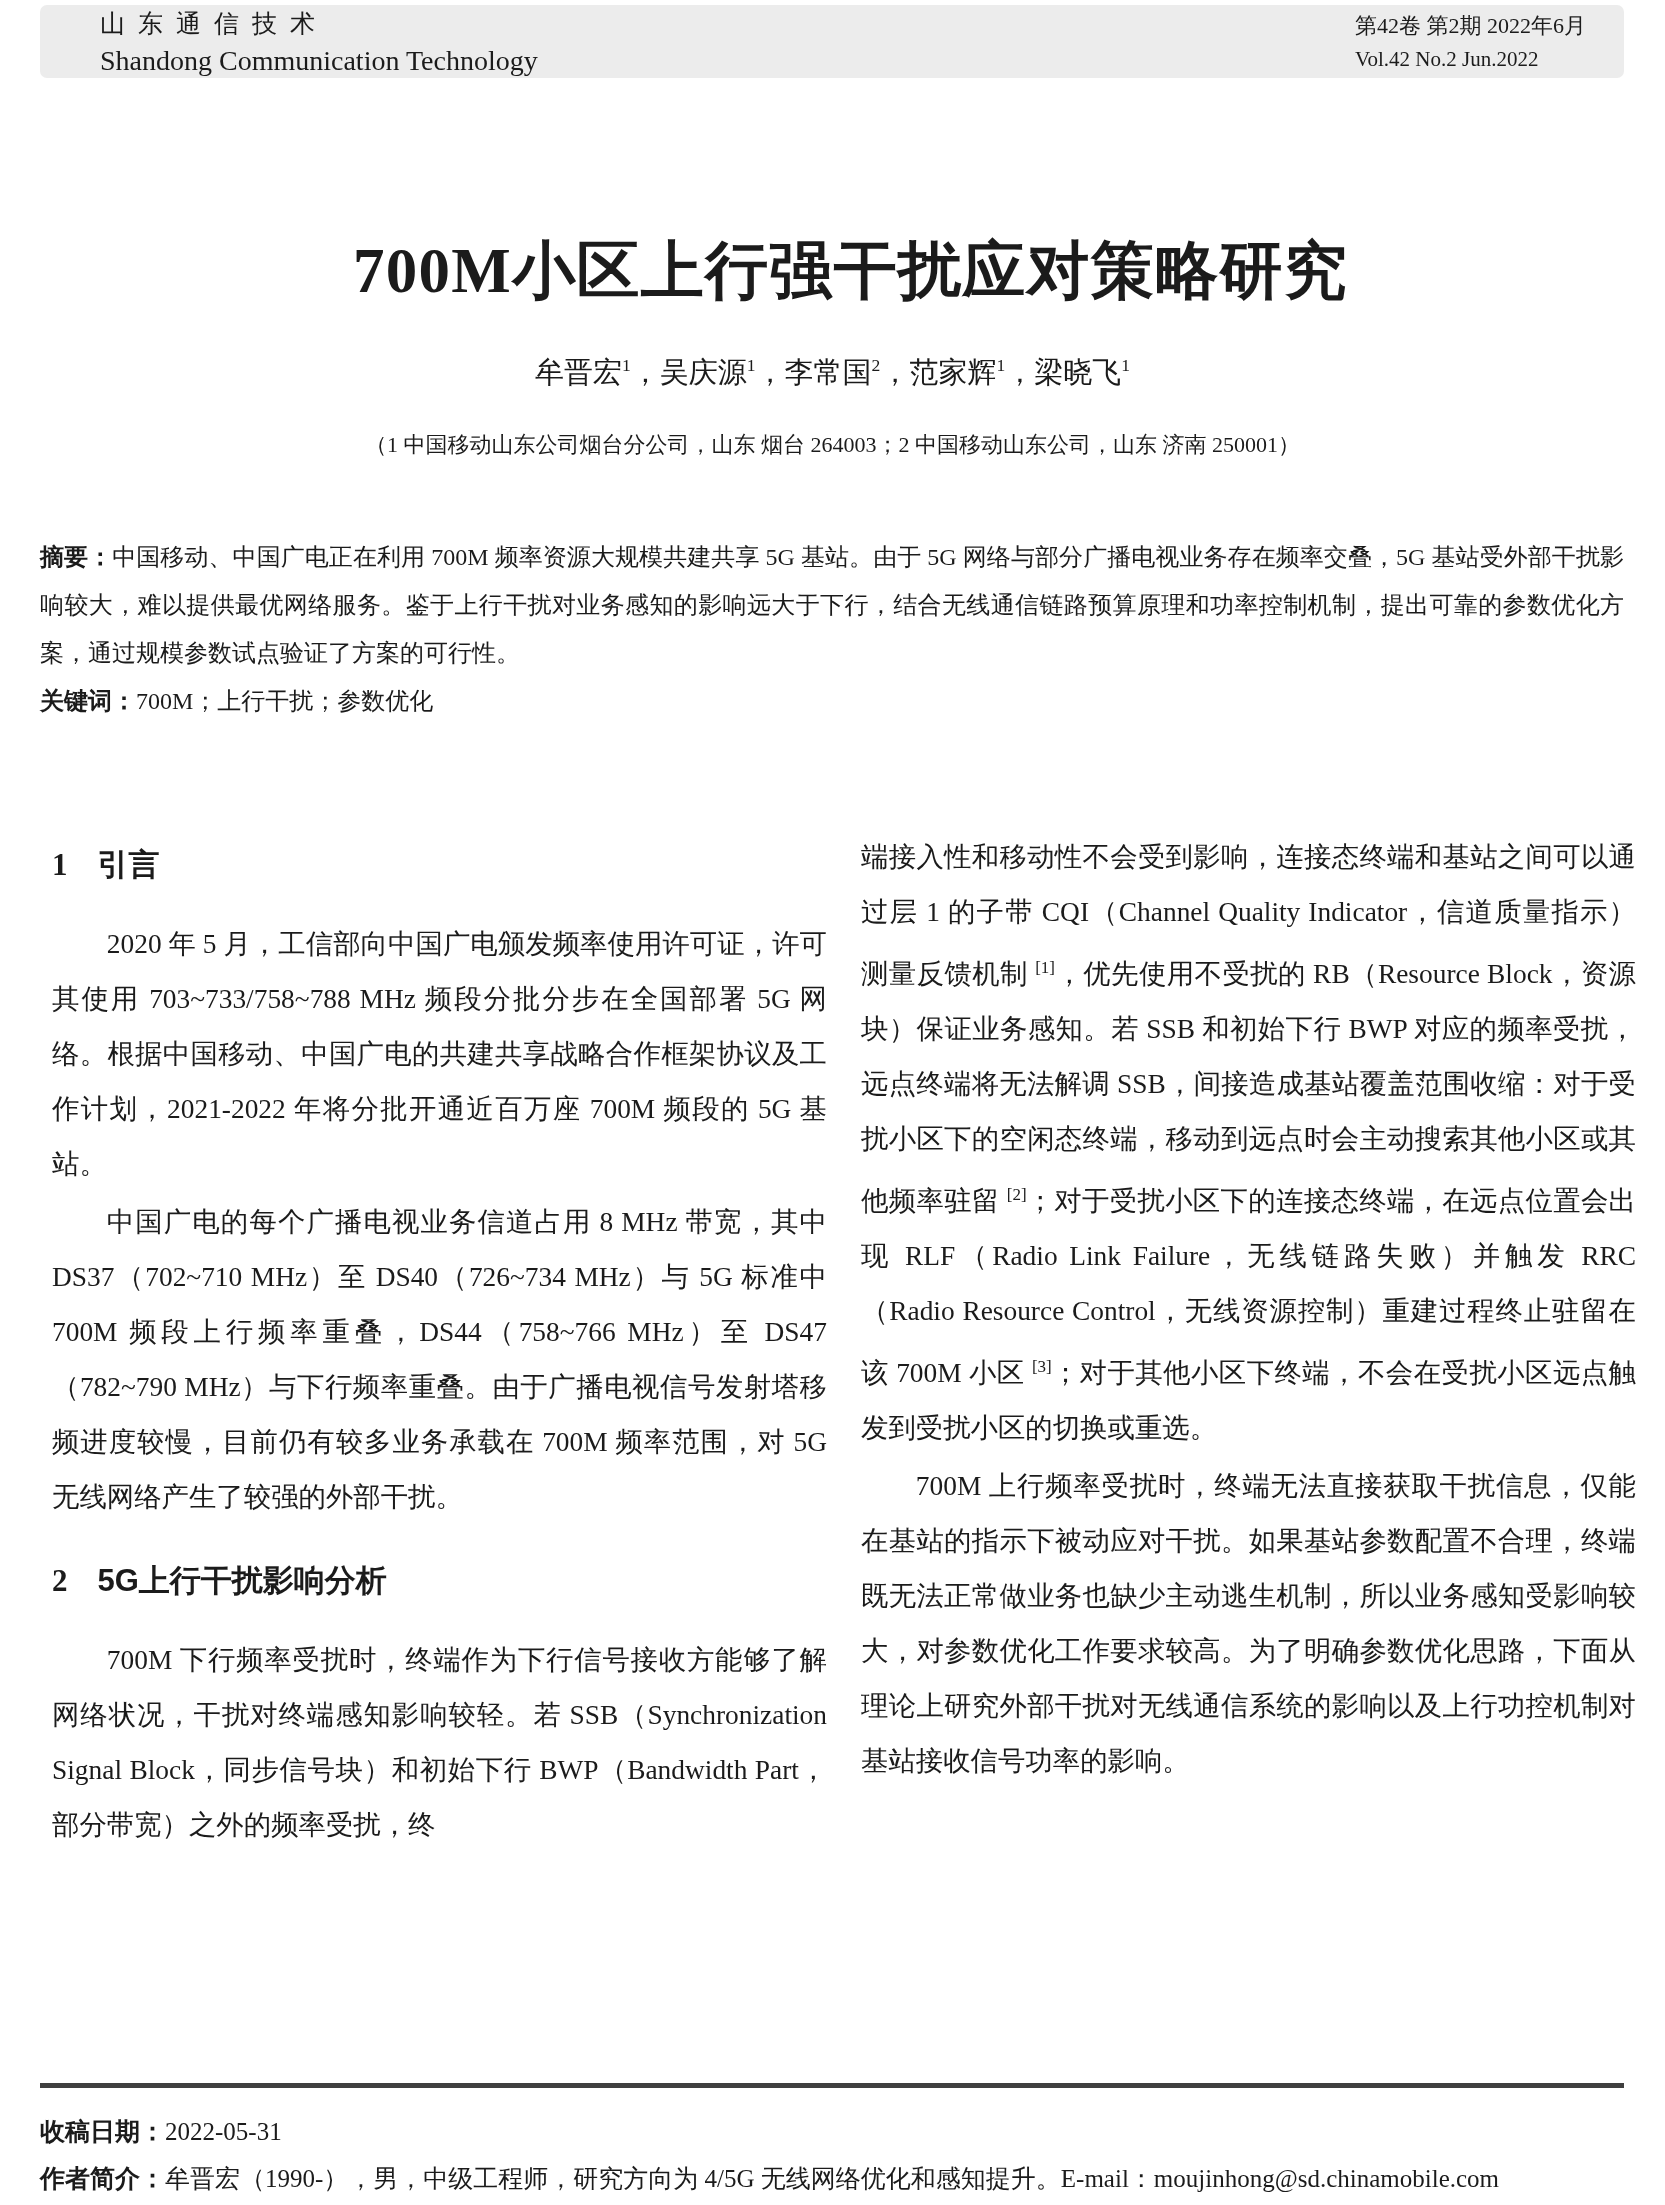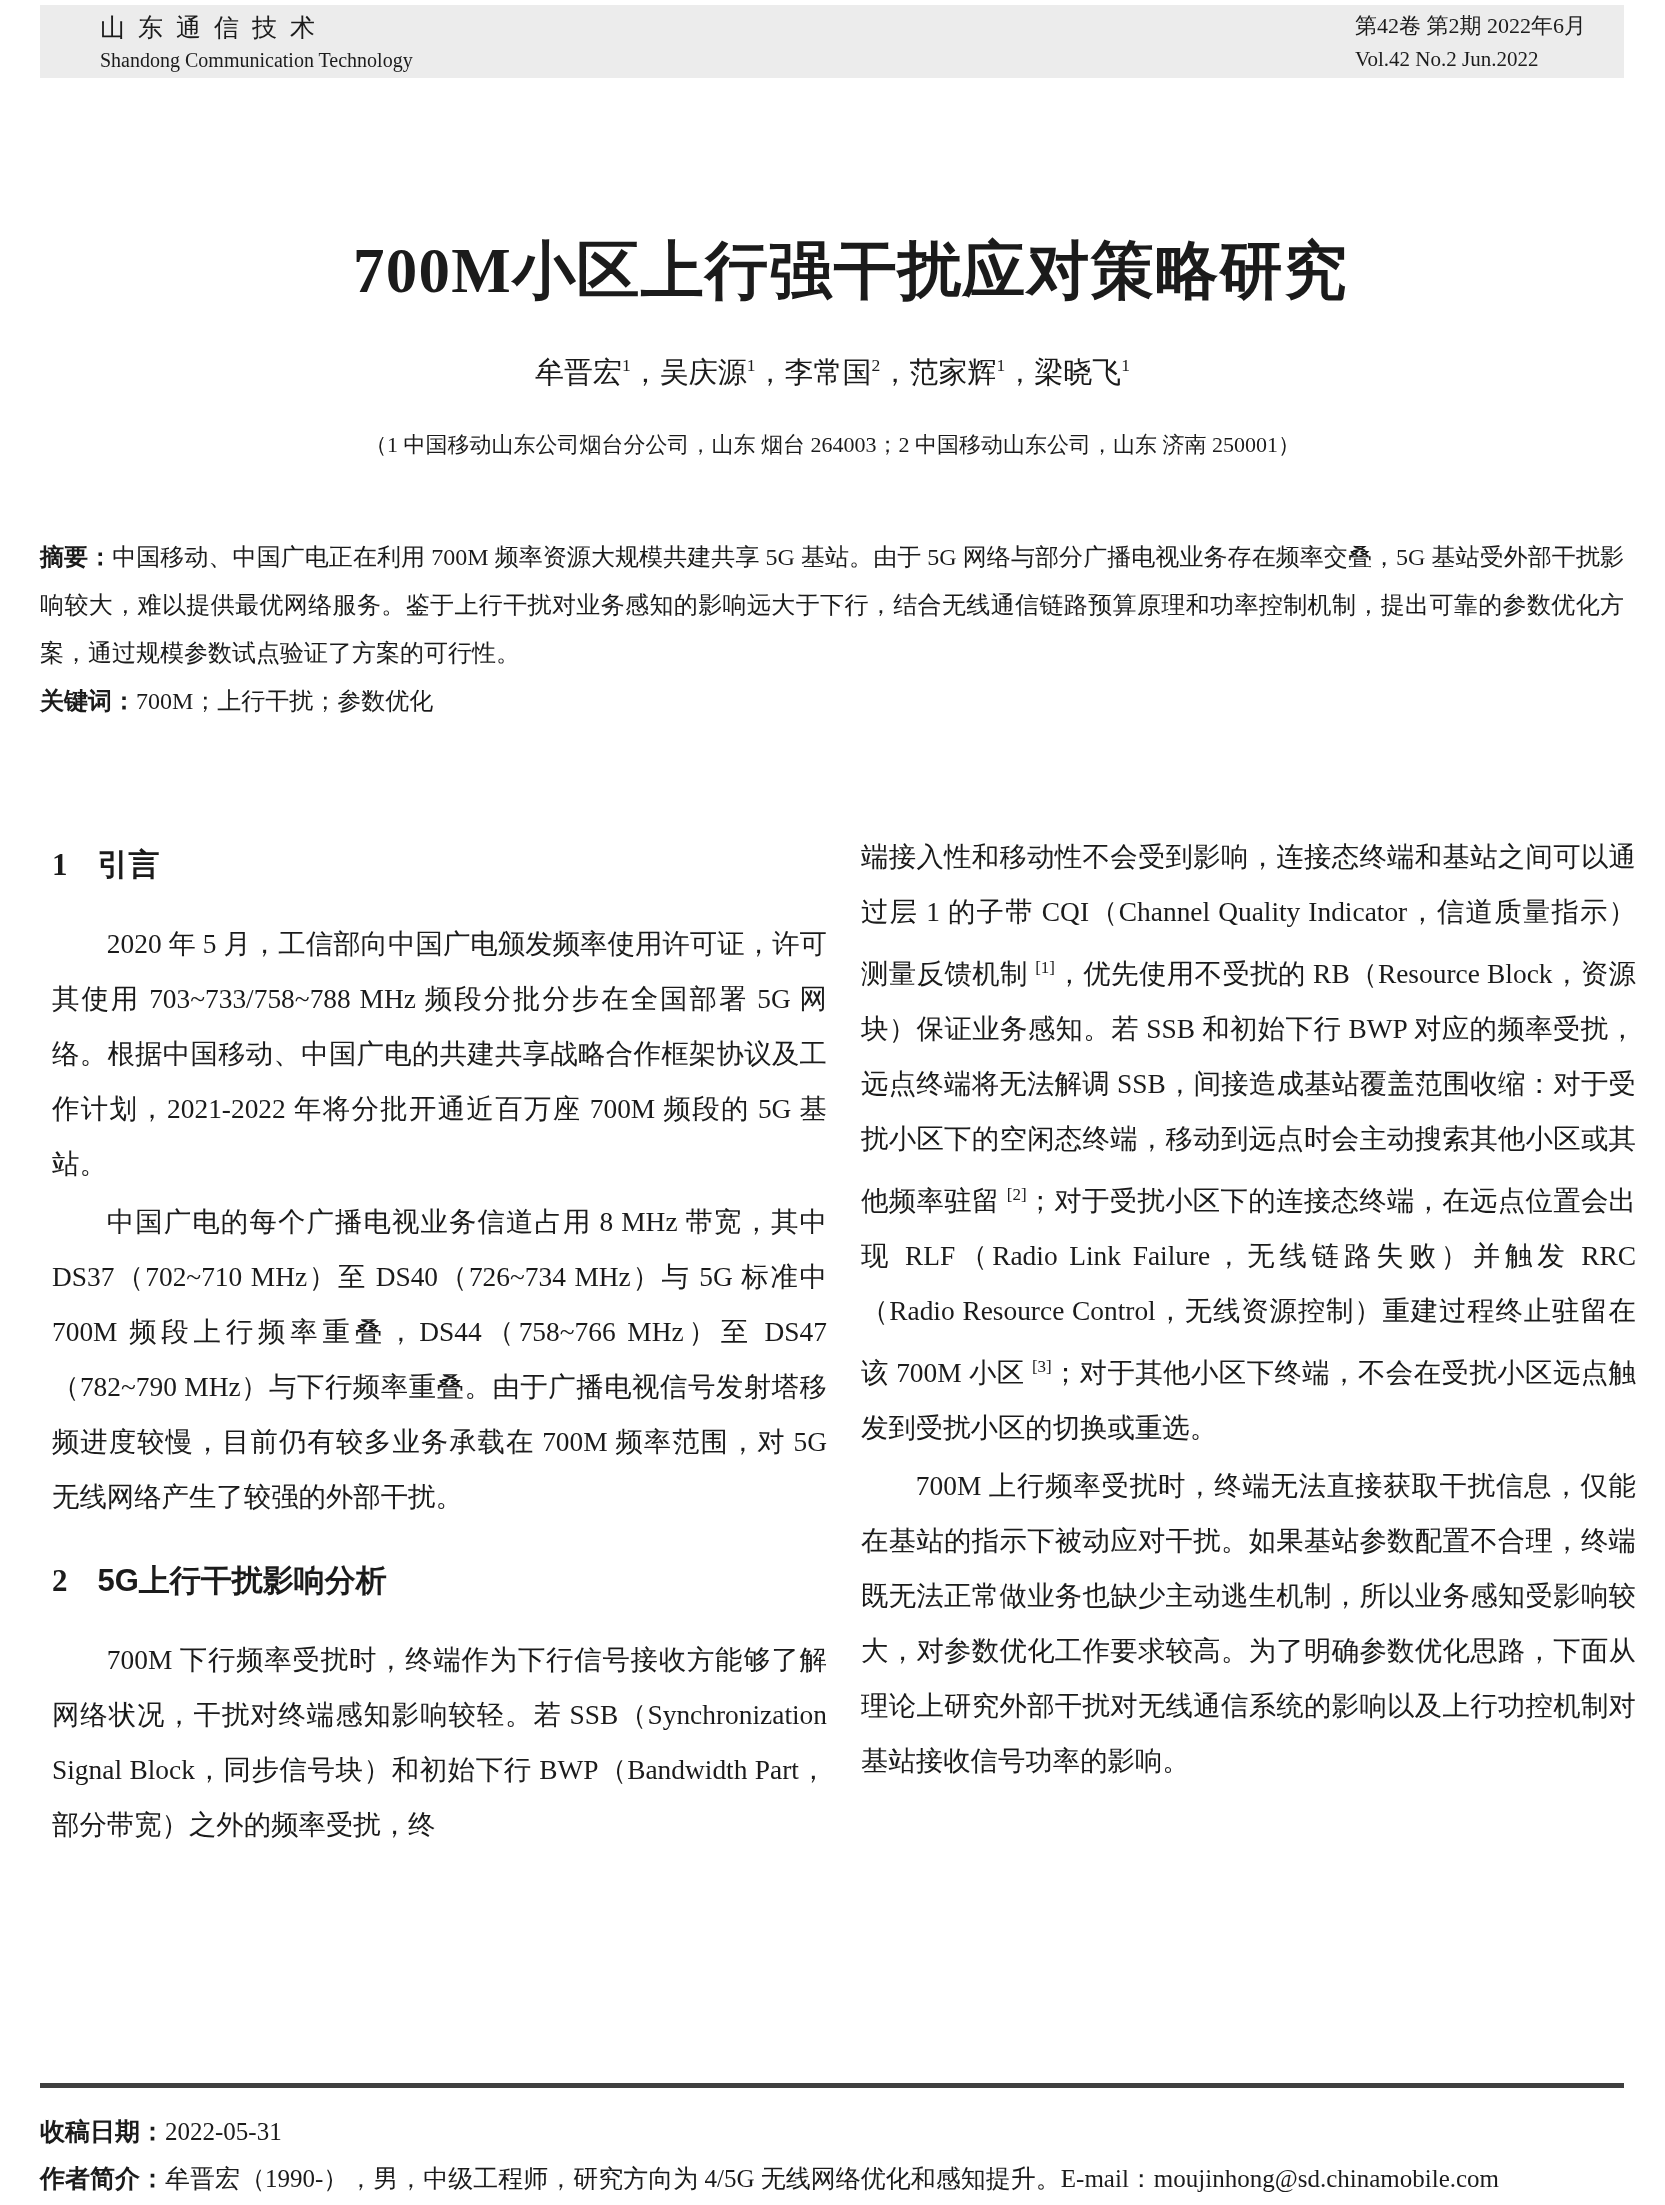--- a/index.html
+++ b/index.html
@@ -4,24 +4,24 @@
 <style>
   html,body{margin:0;padding:0;}
   body{
     width:1665px;height:2205px;position:relative;background:#ffffff;
     font-family:"Liberation Serif","DejaVu Serif",serif;color:#1b1b1b;
     overflow:hidden;
   }
   .band{
     position:absolute;left:40px;top:5.2px;width:1584px;height:73px;
     background:#ececec;display:flex;justify-content:space-between;align-items:center;
-    box-sizing:border-box;padding:0 38px 0 60px;
+    box-sizing:border-box;padding:0 38px 0 60px;border-radius:7px;
   }
   .jn-cn{font-size:25px;letter-spacing:13px;}
-  .jn-en{font-size:20px;margin-top:5.2px;}
+  .jn-en{font-size:28px;margin-top:5.2px;}
   .band-right{text-align:left;}
   .issue-cn{font-size:22px;}
   .issue-en{font-size:21px;margin-top:6.5px;}
 
   .title{
     position:absolute;top:210px;left:0;width:100%;margin:18px;
     text-align:center;font-size:63px;font-weight:bold;letter-spacing:1.3px;
   }
   .authors{position:absolute;top:353px;left:0;width:100%;text-align:center;font-size:29px;}
   .authors sup{font-size:17.6px;}

